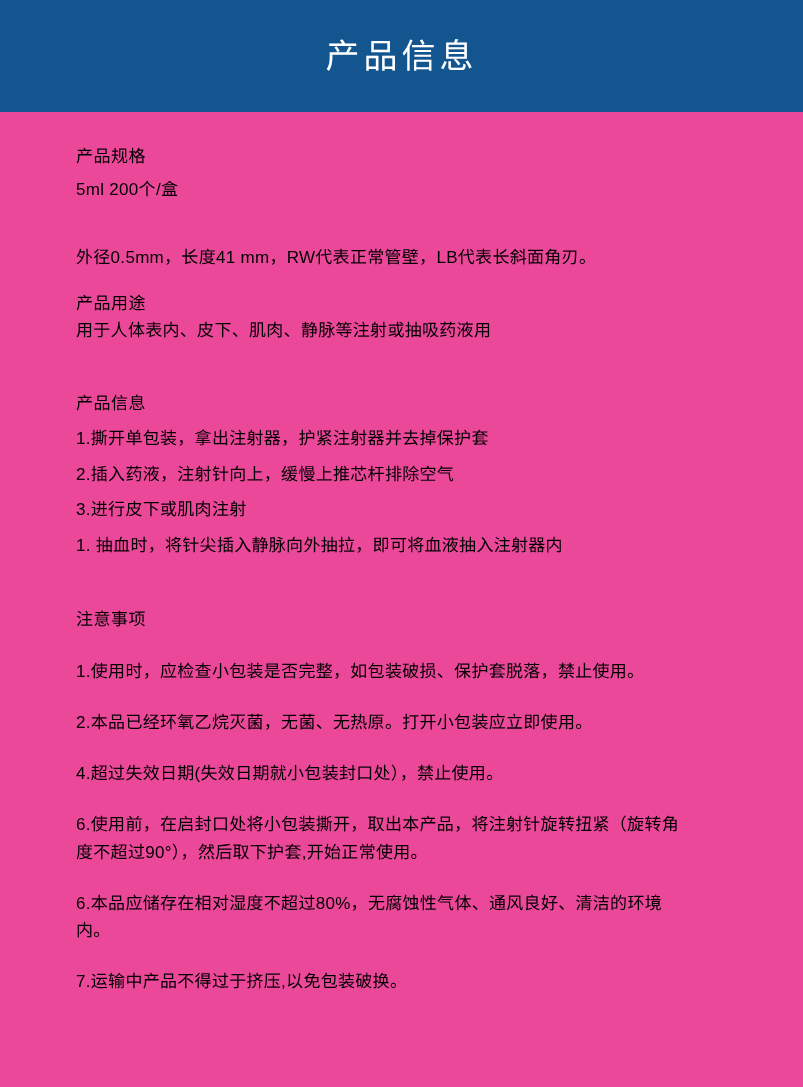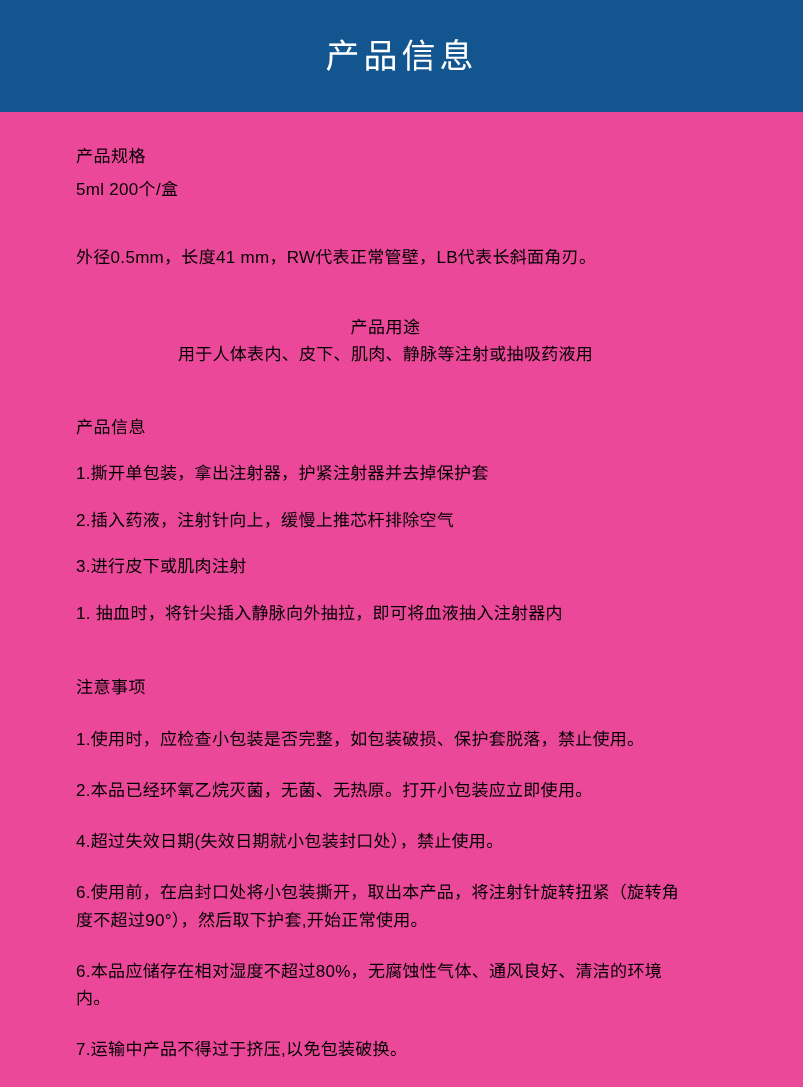--- a/index.html
+++ b/index.html
@@ -63,28 +63,27 @@
   }
   .spec-value {
     margin-top: 6px;
   }
   .dim-line {
     margin-top: 40px;
     font-size: 17px;
     line-height: 1.6;
   }
   .usage-block {
-    margin-top: 44px;
-    text-align: center;
+    margin-top: 20px;
   }
   .method-block {
     margin-top: 46px;
   }
   .method-block .body-line {
-    margin-top: 19px;
+    margin-top: 8px;
   }
   .notice-block {
     margin-top: 48px;
   }
   .notice-block .body-line {
     margin-top: 24px;
   }
   .notice-block .body-line.wrap {
     line-height: 1.6;
   }

